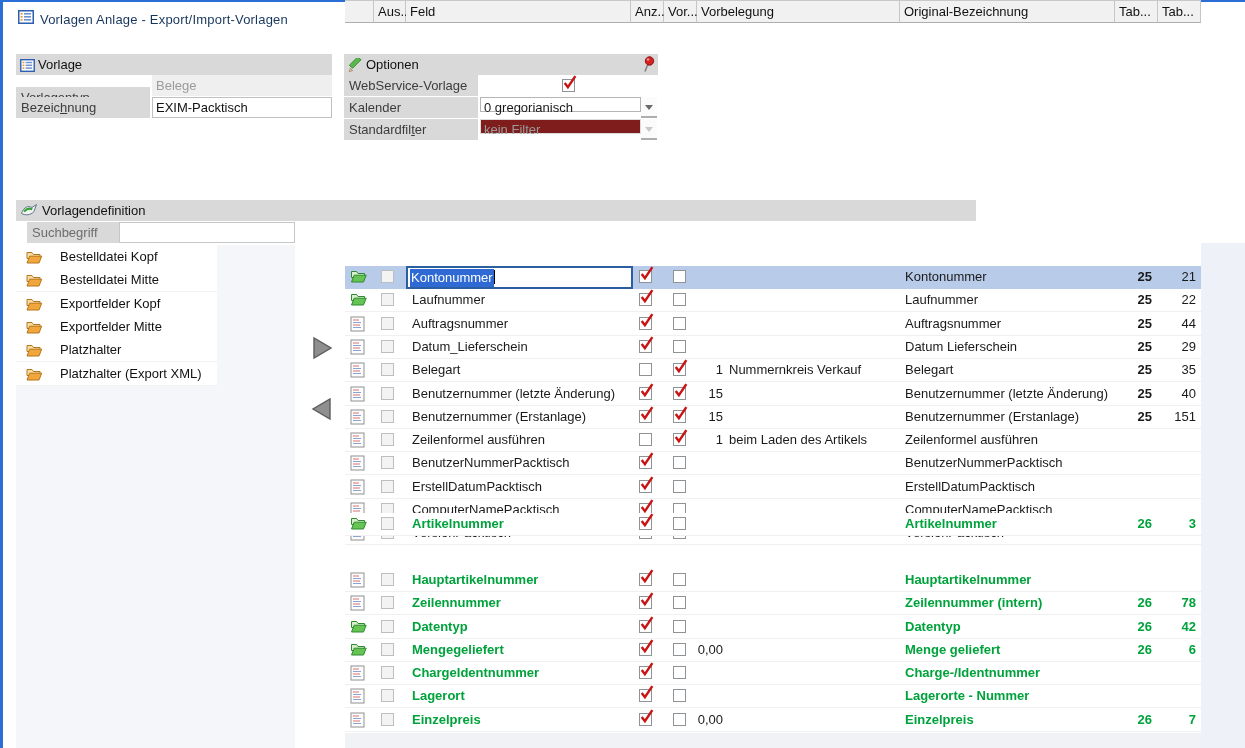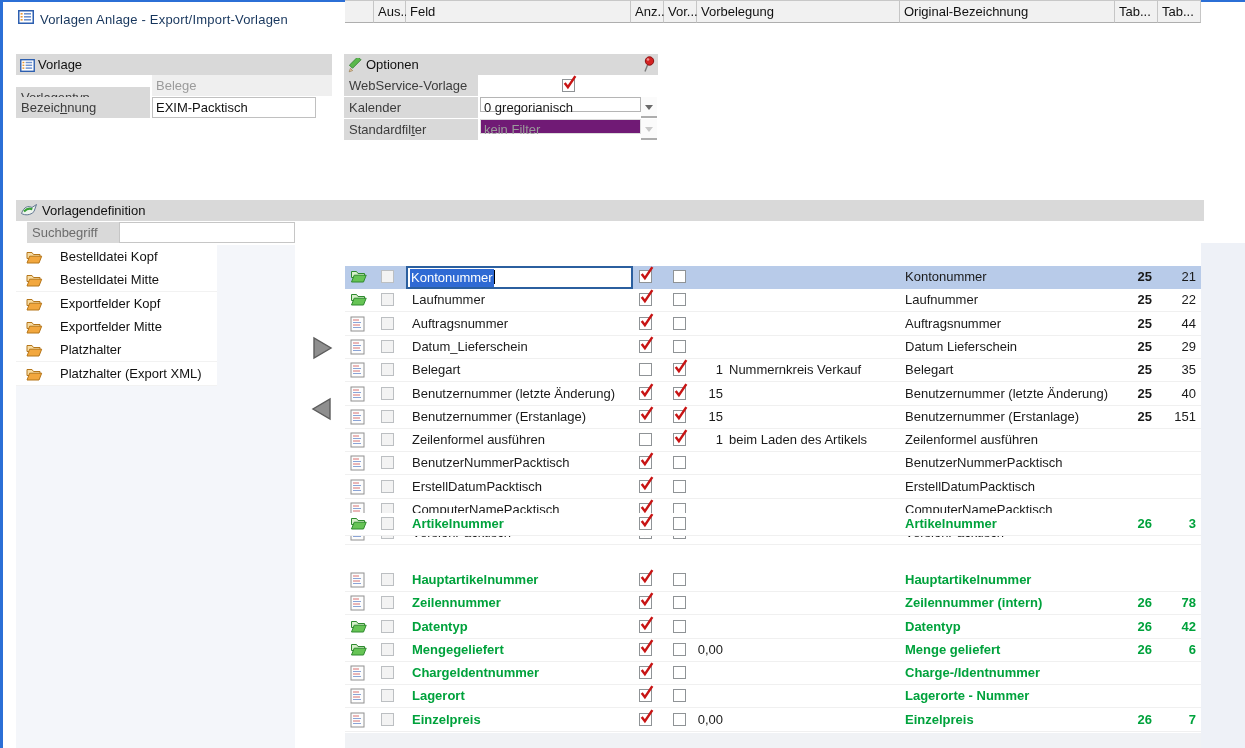--- a/index.html
+++ b/index.html
@@ -16,21 +16,21 @@
   .grp-hdr .gi{position:absolute;left:4px;top:3px;}
   .grp-hdr .gt{position:absolute;left:22px;top:0;color:#111;}
 
   .lbl{height:21px;background:#d9d9d9;line-height:21px;padding-left:5px;box-sizing:border-box;color:#3c3c3c;}
   .val-dis{height:21px;background:#efefef;line-height:21px;padding-left:4px;box-sizing:border-box;color:#9b9b9b;}
   .val-edit{height:21px;background:#fff;border:1px solid #c0c0c0;line-height:19px;padding:0 3px;
             box-sizing:border-box;color:#111;font-family:"Liberation Sans",sans-serif;font-size:13px;outline:none;}
   .u{text-decoration:underline;}
 
   .combo{height:15px;background:#fff;border:1px solid #b5b5b5;line-height:19px;padding-left:3px;box-sizing:border-box;}
-  .combo.dis{background:#701a75;border-color:#dcdcdc;color:#9b9b9b;}
+  .combo.dis{background:#7f1d1d;border-color:#dcdcdc;color:#9b9b9b;}
   .combo-btn{width:16px;height:21px;background:#fbfbfb;border-bottom:2px solid #adadad;box-sizing:border-box;cursor:pointer;}
   .combo-btn i{position:absolute;left:4px;top:8px;width:0;height:0;border-left:4px solid transparent;
                border-right:4px solid transparent;border-top:5px solid #6a6a6a;}
   .combo-btn.dis i{border-top-color:#c9c9c9;}
 
   .cb{position:absolute;width:13px;height:13px;border:1px solid #8f9396;background:#fff;box-sizing:border-box;}
   .cb.dim{border-color:#bcbfc2;background:#f3f3f3;}
   .cb svg{position:absolute;left:-2px;top:-5px;}
 
   .fl-row{position:absolute;left:16px;width:201px;height:23px;background:#fff;border-bottom:1px solid #f2f2f2;line-height:23px;cursor:default;}
@@ -87,21 +87,21 @@
           <rect x="2.6" y="9" width="2" height="1.6" fill="#e89735"></rect>
           <rect x="6" y="3" width="7" height="1.6" fill="#6f93cf"></rect>
           <rect x="6" y="6" width="7" height="1.6" fill="#6f93cf"></rect>
           <rect x="6" y="9" width="7" height="1.6" fill="#6f93cf"></rect>
         </svg></span>
     <span class="gt">Vorlage</span>
   </div>
   <div class="abs lbl" style="left:16px;top:87px;width:134px;">Vorlagentyp</div>
   <div class="abs val-dis" style="left:152px;top:75px;width:180px;">Belege</div>
   <div class="abs lbl" style="left:16px;top:97px;width:134px;"><span>Bezeic</span><span class="u">h</span><span>nung</span></div>
-  <input class="abs val-edit" style="left: 152px; top: 97px; width: 164px;" value="EXIM-Packtisch">
+  <input class="abs val-edit" style="left: 152px; top: 97px; width: 180px;" value="EXIM-Packtisch">
 
   <div class="abs grp-hdr" style="left:344px;top:54px;width:314px;">
     <span class="gi" style="top:4px;"><svg width="15" height="15" viewBox="0 0 15 15">
           <rect x="5" y="-1.5" width="4.4" height="12" transform="rotate(45 7.2 4.5)" fill="#59b84a" stroke="#2f7d2f" stroke-width="0.8"></rect>
           <path d="M2.4 10.4 L4.6 12.6 L1.2 13.8 Z" fill="#e8cba2" stroke="#8a6a3a" stroke-width="0.6"></path>
         </svg></span>
     <span class="gt">Optionen</span>
     <span style="position:absolute;left:299px;top:2px;"><svg width="12" height="17" viewBox="0 0 12 17">
           <line x1="4.5" y1="9" x2="2" y2="15.5" stroke="#7a7a7a" stroke-width="1.4"></line>
           <circle cx="6.5" cy="5" r="4.2" fill="#d42222" stroke="#8a1111"></circle>
@@ -120,21 +120,21 @@
   <div class="abs combo" style="left:480px;top:97px;width:161px;">0 gregorianisch</div>
   <div class="abs combo-btn" style="left:641px;top:97px;">
       <i></i>
     </div>
   <div class="abs lbl" style="left:344px;top:119px;width:134px;"><span>Standardfil</span><span class="u">t</span><span>er</span></div>
   <div class="abs combo dis" style="left:480px;top:119px;width:161px;">kein Filter</div>
   <div class="abs combo-btn dis" style="left:641px;top:119px;">
       <i class="dis"></i>
     </div>
 
-  <div class="abs grp-hdr" style="left:16px;top:200px;width:1188px;">
+  <div class="abs grp-hdr" style="left:16px;top:200px;width:960px;">
     <span class="gi" style="top:2px;"><svg width="18" height="16" viewBox="0 0 18 16">
           <path d="M1.5 11.5 C4 4.5 8.5 3.5 12 5.5 L16.5 2.5 L14 9.5 C10.5 13.5 5 13.5 1.5 11.5 Z" fill="#eef4ee" stroke="#5f7590" stroke-width="1"></path>
           <path d="M4 9.5 C7 6.5 10 6.3 12.3 7.2" stroke="#38a038" fill="none" stroke-width="2.2"></path>
         </svg></span>
     <span class="gt" style="left:26px;">Vorlagendefinition</span>
   </div>
   <div class="abs lbl" style="left:27px;top:222px;width:102px;color:#6c6c6c;">Suchbegriff</div>
   <input class="abs val-edit" style="left: 119px; top: 222px; width: 176px; border-color: rgb(198, 198, 198);" value="">
 
   <div class="abs" style="left:16px;top:245px;width:279px;height:503px;background:#f4f6fa;"></div>

